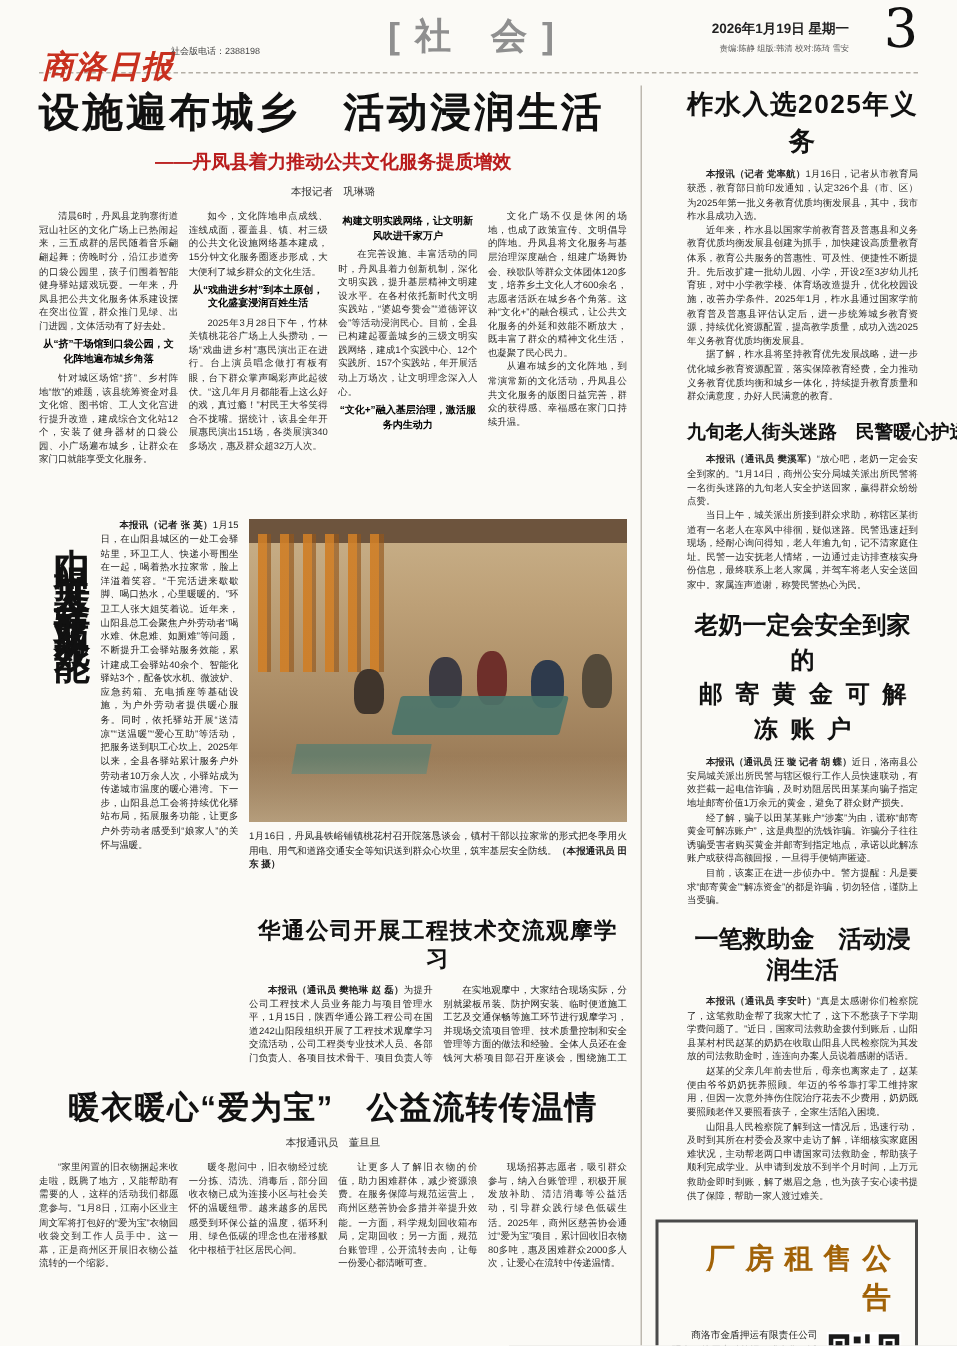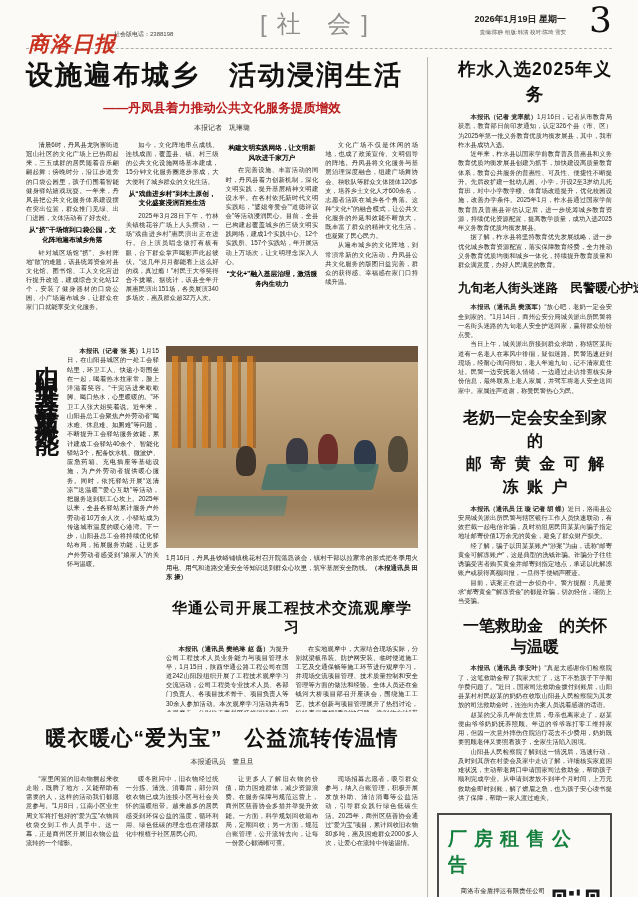--- a/index.html
+++ b/index.html
@@ -8,21 +8,21 @@
     background:#fbfaf6;color:#222;overflow:hidden;
     font-family:"Liberation Sans",sans-serif;
     -webkit-text-size-adjust:none;
   }
   
   .hdr{position:relative;height:48px;margin:0 26px;border-bottom:1px dashed #b3aea5;}
   .masthead{position:absolute;left:2px;top:30px;font-family:"Liberation Serif",serif;
     font-style:italic;font-weight:900;font-size:21px;color:#c8301f;letter-spacing:1px;}
   .hdr-tel{position:absolute;left:88px;top:30px;font-size:6px;color:#444;}
   .hdr-section{position:absolute;left:0;right:0;top:8px;text-align:center;
-    font-size:24px;color:#8f8f8f;letter-spacing:10px;font-weight:400;}
+    font-size:24px;color:#8f8f8f;letter-spacing:10px;font-weight:700;}
   .hdr-right{position:absolute;right:46px;top:13px;text-align:right;}
   .hdr-date{font-size:9px;font-weight:bold;color:#222;}
   .hdr-staff{font-size:5.5px;color:#555;margin-top:3px;}
   .hdr-page{position:absolute;right:0;top:2px;font-family:"DejaVu Serif",serif;
     font-size:36px;color:#111;line-height:1;}
   
   .main{display:flex;margin:8px 26px 0 26px;gap:9px;}
   .lcol{width:392px;flex:none;}
   .rcol{flex:1;border-left:1px solid #bdb8af;padding-left:9px;min-width:0;}
   
@@ -52,42 +52,42 @@
     transform:skewX(-10deg);opacity:.8;}
   .person{position:absolute;border-radius:45% 45% 35% 35%;}
   .p1{left:120px;top:92px;width:22px;height:34px;background:#3c3a42;}
   .p2{left:152px;top:88px;width:20px;height:36px;background:#6e2f2a;}
   .p3{left:188px;top:94px;width:22px;height:32px;background:#2e3a4c;}
   .p4{left:222px;top:90px;width:20px;height:36px;background:#544a3a;}
   .p5{left:70px;top:100px;width:20px;height:30px;background:#40352c;}
   .ph-ground{position:absolute;left:0;bottom:0;right:0;height:44px;
     background:linear-gradient(180deg,rgba(201,178,140,.0),rgba(214,195,160,.55));}
   .caption{font-size:6.4px;line-height:1.5;margin-top:5px;text-align:justify;color:#222;}
-  .ht-title{font-size:15px;font-weight:900;text-align:center;margin:17px 0 7px 0;letter-spacing:1px;color:#111;}
+  .ht-title{font-size:15px;font-weight:900;text-align:center;margin:29px 0 7px 0;letter-spacing:1px;color:#111;}
   .cols2{display:flex;gap:7px;font-size:6.3px;line-height:1.45;text-align:justify;flex:1;overflow:hidden;}
   .cols2 .c{flex:1;min-width:0;}
   .cols2 p{margin:0;text-indent:2em;}
   
   .ny{margin-top:12px;}
   .ny-title{font-size:21px;font-weight:900;text-align:center;letter-spacing:1px;color:#111;}
   .ny-byline{font-size:7px;text-align:center;margin:5px 0 7px 0;color:#333;}
   .ny-cols{display:flex;gap:7px;height:122px;overflow:hidden;font-size:6.3px;line-height:1.45;text-align:justify;}
   .ny-cols .col p{text-indent:2em;}
   
   .r-art{margin-bottom:11px;margin-left:21px;}
   .r-body{font-size:6.3px;line-height:1.47;text-align:justify;color:#2b2b2b;overflow:hidden;}
   .r-body p{margin:0;text-indent:2em;}
   .zs-title{font-size:17.5px;font-weight:900;text-align:center;line-height:1.4;letter-spacing:1px;color:#111;margin-bottom:6px;}
   .jx-title{font-size:12.5px;font-weight:900;text-align:center;margin:4px 0 5px 0;white-space:nowrap;color:#111;}
   .yj-title{font-size:16px;font-weight:900;text-align:center;line-height:1.45;color:#111;margin:4px 0 5px 0;}
   .yj-title .spread{letter-spacing:8.5px;margin-right:-8.5px;}
   .jz-title{font-size:16px;font-weight:900;text-align:center;color:#111;margin:6px 0 5px 0;}
   
   .ad{border:2px solid #4a4a4a;padding:8px 9px 6px 9px;margin-top:3px;background:#fbfaf6;}
-  .ad-title{font-size:19px;font-weight:900;text-align:left;letter-spacing:7px;margin:3px 0 8px 0;color:#15803d;}
+  .ad-title{font-size:19px;font-weight:900;text-align:right;letter-spacing:7px;margin:3px 0 8px 0;color:#a16207;}
   .ad-body{font-size:6.4px;line-height:1.55;text-align:justify;color:#222;}
   .ad-body p{margin:0;}
   .ad-ind{text-indent:2em;}
   .ad-sec{font-weight:bold;}
   .qr{float:right;width:50px;height:50px;margin:2px 0 4px 6px;position:relative;}
 </style>
 </head>
 <body>
 
 <div class="page">
@@ -212,21 +212,21 @@
           <div class="spread">邮寄黄金可解冻账户</div>
         </div>
         <div class="r-body">
           <p><b class="bold-lead">本报讯（通讯员 汪 璇 记者 胡 蝶）</b><span>近日，洛南县公安局城关派出所民警与辖区银行工作人员快速联动，有效拦截一起电信诈骗，及时劝阻居民田某某向骗子指定地址邮寄价值1万余元的黄金，避免了群众财产损失。</span></p>
           <p>经了解，骗子以田某某账户“涉案”为由，谎称“邮寄黄金可解冻账户”，这是典型的洗钱诈骗。诈骗分子往往诱骗受害者购买黄金并邮寄到指定地点，承诺以此解冻账户或获得高额回报，一旦得手便销声匿迹。</p>
           <p>目前，该案正在进一步侦办中。警方提醒：凡是要求“邮寄黄金”“解冻资金”的都是诈骗，切勿轻信，谨防上当受骗。</p>
         </div>
       </div>
 
       <div class="r-art">
-        <div class="jz-title">一笔救助金　的关怀与温暖</div>
+        <div class="jz-title">一笔救助金　活动浸润生活</div>
         <div class="r-body cap">
           <p><b class="bold-lead">本报讯（通讯员 李安叶）</b><span>“真是太感谢你们检察院了，这笔救助金帮了我家大忙了，这下不愁孩子下学期学费问题了。”近日，国家司法救助金拨付到账后，山阳县某村村民赵某的奶奶在收取山阳县人民检察院为其发放的司法救助金时，连连向办案人员说着感谢的话语。</span></p>
           <p>赵某的父亲几年前去世后，母亲也离家走了，赵某便由爷爷奶奶抚养照顾。年迈的爷爷靠打零工维持家用，但因一次意外摔伤住院治疗花去不少费用，奶奶既要照顾老伴又要照看孩子，全家生活陷入困境。</p>
           <p>山阳县人民检察院了解到这一情况后，迅速行动，及时到其所在村委会及家中走访了解，详细核实家庭困难状况，主动帮老两口申请国家司法救助金，帮助孩子顺利完成学业。从申请到发放不到半个月时间，上万元救助金即时到账，解了燃眉之急，也为孩子安心读书提供了保障，帮助一家人渡过难关。</p>
         </div>
       </div>
 
       <div class="ad">
         <div class="ad-title">厂房租售公告</div>
         <div class="ad-body">

